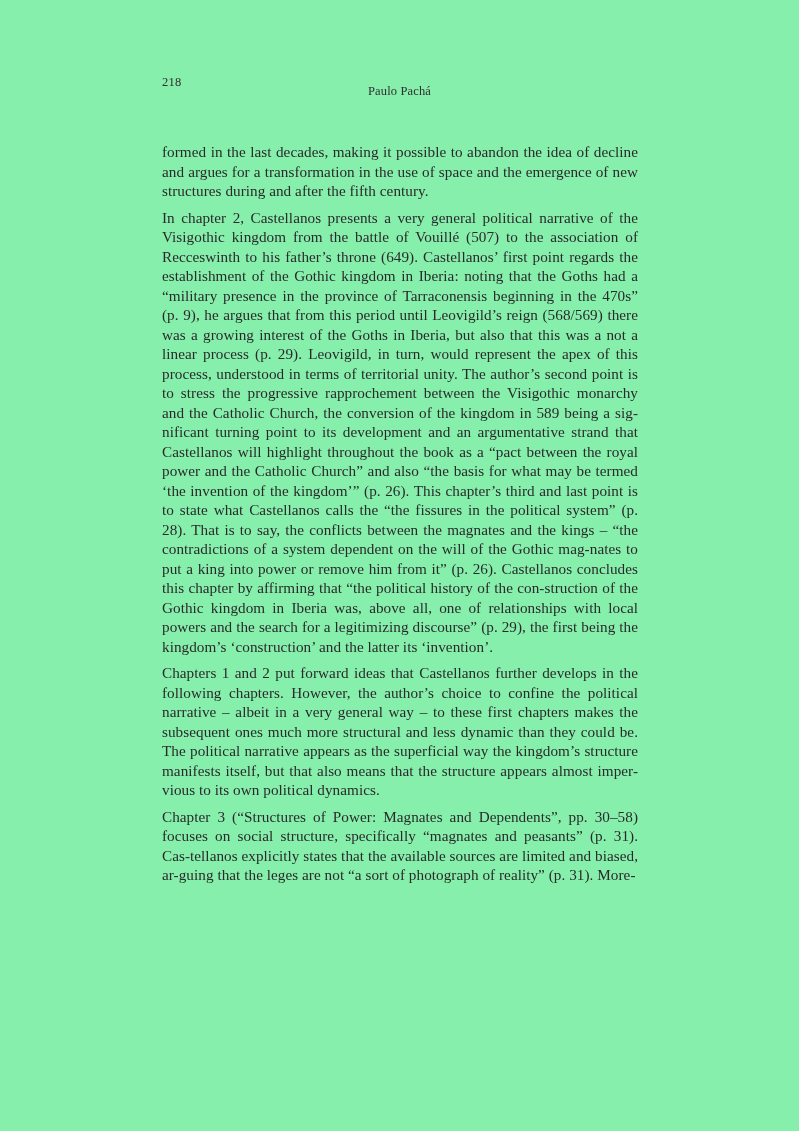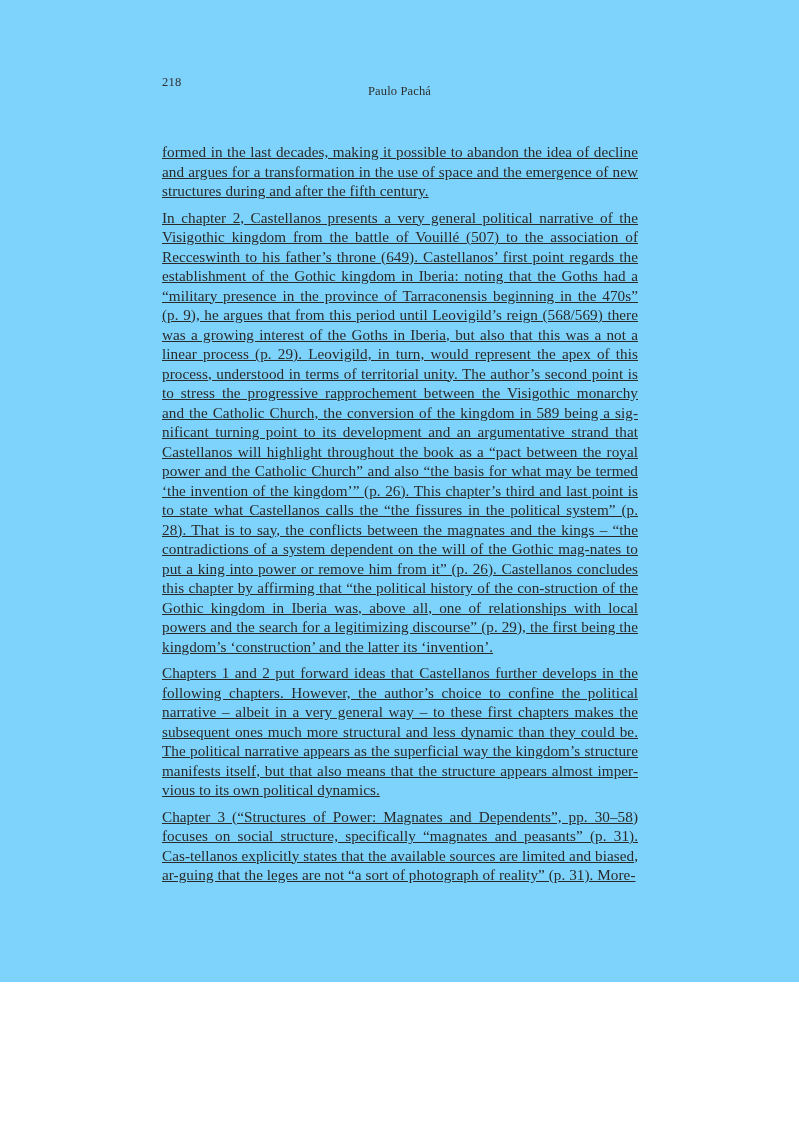--- a/index.html
+++ b/index.html
@@ -13,22 +13,22 @@
     position: relative;
     font-family: "Liberation Serif", "DejaVu Serif", serif;
     color: #2a2a2a;
     -webkit-font-smoothing: antialiased;
   }
 
   #page {
     position: absolute;
     left: 0; top: 0;
     width: 799px;
-    height: 982px;
-    background: #7dd3fc;
+    height: 1131px;
+    background: #86efac;
     overflow: hidden;
   }
 
   
   .running-head {
     position: absolute;
     left: 162px;
     top: 72px;
     width: 475px;
     height: 20px;
@@ -63,21 +63,20 @@
   }
   .para {
     margin: 0 0 7px 0;
     font-size: 15.2px;
     line-height: 19.5px;
     text-align: justify;
     text-justify: inter-word;
     hyphens: none;
     color: #2a2a2a;
     letter-spacing: 0.05px;
-    text-decoration: underline;
   }
   .para:last-child {
     margin-bottom: 5px;
   }
 </style>
 </head>
 <body>
 
 <div id="page">
 

